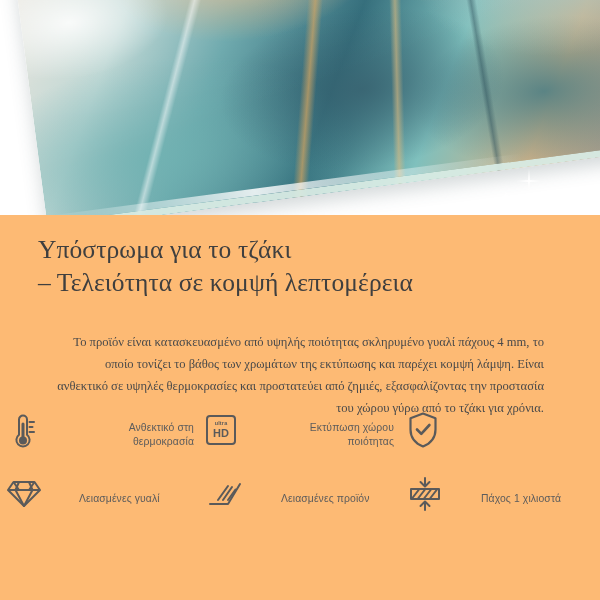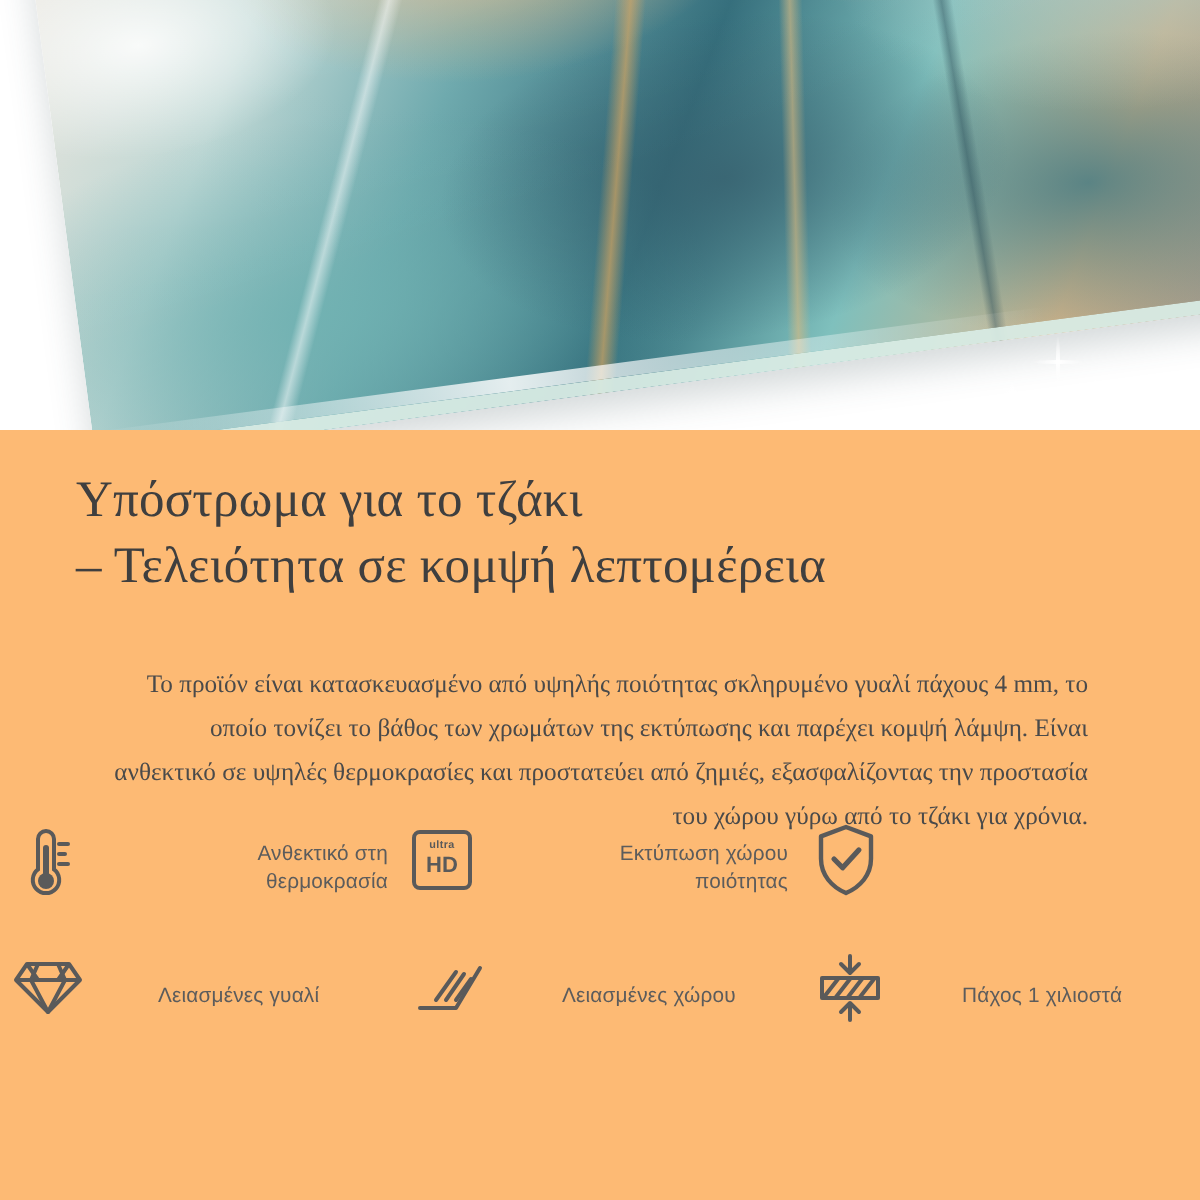--- a/index.html
+++ b/index.html
@@ -258,21 +258,21 @@
       <div class="ico">
         <svg width="38" height="34" viewBox="0 0 38 34">
           <g fill="none" stroke="#5a5a5a" stroke-width="2" stroke-linecap="round" stroke-linejoin="round">
             <path d="M4 27 L22 27 L34 7"></path>
             <path d="M12 23 L22 9"></path>
             <path d="M17 23 L26 10"></path>
             <path d="M22 23 L29.5 12.5"></path>
           </g>
         </svg>
       </div>
-      <div class="cap">Λειασμένες χώρου</div>
+      <div class="cap">Λειασμένες προϊόν</div>
     </div>
 
     <div class="feature">
       <div class="ico">
         <svg width="38" height="38" viewBox="0 0 38 38">
           <g stroke="#5a5a5a" stroke-width="2" fill="none" stroke-linecap="round" stroke-linejoin="round">
             <line x1="19" y1="3" x2="19" y2="11"></line>
             <polyline points="14.5,7 19,11.5 23.5,7"></polyline>
             <line x1="19" y1="35" x2="19" y2="27"></line>
             <polyline points="14.5,31 19,26.5 23.5,31"></polyline>

